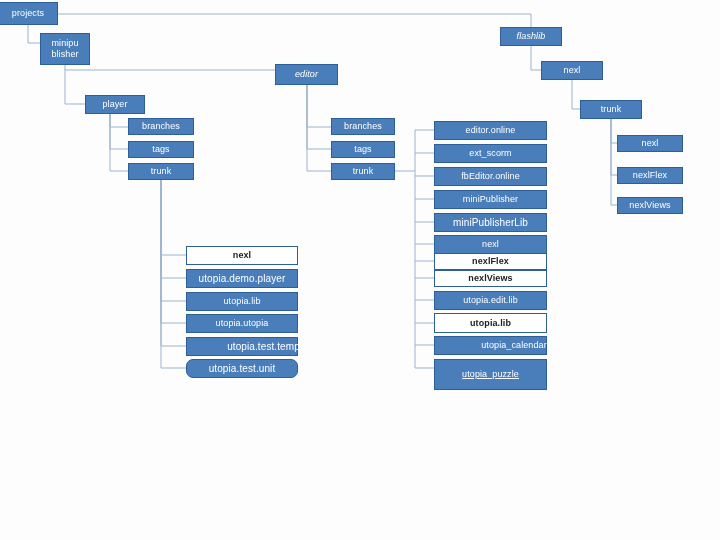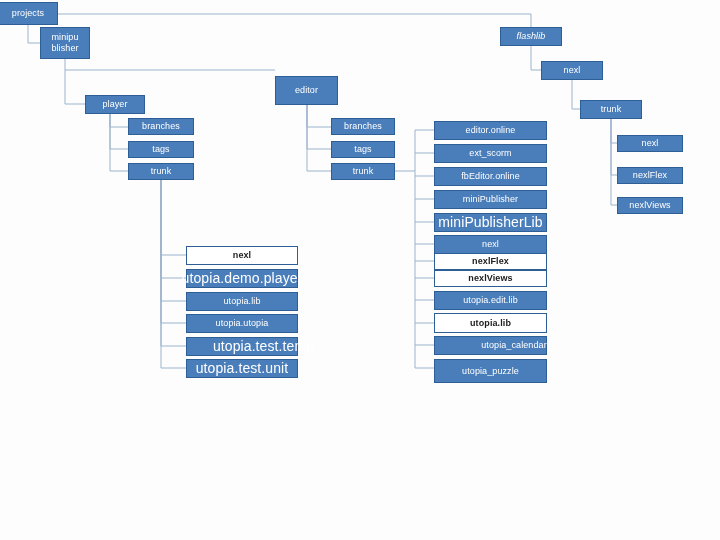--- a/index.html
+++ b/index.html
@@ -43,21 +43,21 @@
     border-radius: 0;
     box-shadow: 0 0 0 0 rgba(0,0,0,0);
   }
   .node.white {
     background: #ffffff;
     color: #202020;
     border: 1px solid #2E5E96;
     font-weight: bold;
   }
   .node.small {
-    font-size: 14px;
+    font-size: 10px;
   }
 </style>
 </head>
 <body>
 
 <div id="canvas">
   <svg id="lines" viewBox="0 0 720 540" width="720" height="540" xmlns="http://www.w3.org/2000/svg">
       <path d="M 28 25 L 28 43 L 40 43" fill="none" stroke="#9DB3CE" stroke-width="1"></path>
       <path d="M 58 14 L 531 14 L 531 27" fill="none" stroke="#9DB3CE" stroke-width="1"></path>
       <path d="M 65 59 L 65 70 L 275 70" fill="none" stroke="#9DB3CE" stroke-width="1"></path>
@@ -88,48 +88,48 @@
       <path d="M 415 244 L 434 244" fill="none" stroke="#9DB3CE" stroke-width="1"></path>
       <path d="M 415 261 L 434 261" fill="none" stroke="#9DB3CE" stroke-width="1"></path>
       <path d="M 415 278 L 434 278" fill="none" stroke="#9DB3CE" stroke-width="1"></path>
       <path d="M 415 300 L 434 300" fill="none" stroke="#9DB3CE" stroke-width="1"></path>
       <path d="M 415 323 L 434 323" fill="none" stroke="#9DB3CE" stroke-width="1"></path>
       <path d="M 415 345 L 434 345" fill="none" stroke="#9DB3CE" stroke-width="1"></path>
       <path d="M 415 368 L 434 368" fill="none" stroke="#9DB3CE" stroke-width="1"></path>
     </svg>
   <div id="nodes">
       <div class="node" style="left: -2px; top: 2px; width: 60px; height: 23px;">projects</div>
-      <div class="node" style="left: 40px; top: 27px; width: 50px; height: 32px;">minipu
+      <div class="node" style="left: 40px; top: 33px; width: 50px; height: 32px;">minipu
 blisher</div>
-      <div class="node" style="left: 275px; top: 76px; width: 63px; height: 29px;">editor</div>
+      <div class="node" style="left: 275px; top: 64px; width: 63px; height: 21px; font-style: italic;">editor</div>
       <div class="node" style="left: 85px; top: 95px; width: 60px; height: 19px;">player</div>
       <div class="node" style="left: 128px; top: 118px; width: 66px; height: 17px;">branches</div>
       <div class="node" style="left: 128px; top: 141px; width: 66px; height: 17px;">tags</div>
       <div class="node" style="left: 128px; top: 163px; width: 66px; height: 17px;">trunk</div>
       <div class="node" style="left: 331px; top: 118px; width: 64px; height: 17px;">branches</div>
       <div class="node" style="left: 331px; top: 141px; width: 64px; height: 17px;">tags</div>
       <div class="node" style="left: 331px; top: 163px; width: 64px; height: 17px;">trunk</div>
       <div class="node" style="left: 500px; top: 27px; width: 62px; height: 19px; font-style: italic;">flashlib</div>
       <div class="node" style="left: 541px; top: 61px; width: 62px; height: 19px;">nexl</div>
       <div class="node" style="left: 580px; top: 100px; width: 62px; height: 19px;">trunk</div>
       <div class="node" style="left: 617px; top: 135px; width: 66px; height: 17px;">nexl</div>
       <div class="node" style="left: 617px; top: 167px; width: 66px; height: 17px;">nexlFlex</div>
       <div class="node" style="left: 617px; top: 197px; width: 66px; height: 17px;">nexlViews</div>
       <div class="node white" style="left: 186px; top: 246px; width: 112px; height: 19px;">nexl</div>
       <div class="node small" style="left: 186px; top: 269px; width: 112px; height: 19px;">utopia.demo.player</div>
       <div class="node" style="left: 186px; top: 292px; width: 112px; height: 19px;">utopia.lib</div>
       <div class="node" style="left: 186px; top: 314px; width: 112px; height: 19px;">utopia.utopia</div>
       <div class="node small" style="left: 186px; top: 337px; width: 112px; height: 19px; padding-left: 43px;">utopia.test.temp</div>
-      <div class="node small" style="left: 186px; top: 359px; width: 112px; height: 19px;">utopia.test.unit</div>
+      <div class="node small" style="left: 186px; top: 359px; width: 112px; height: 19px; border-radius: 7px;">utopia.test.unit</div>
       <div class="node" style="left: 434px; top: 121px; width: 113px; height: 19px; text-align: right;">editor.online</div>
       <div class="node" style="left: 434px; top: 144px; width: 113px; height: 19px;">ext_scorm</div>
       <div class="node" style="left: 434px; top: 167px; width: 113px; height: 19px;">fbEditor.online</div>
       <div class="node" style="left: 434px; top: 190px; width: 113px; height: 19px;">miniPublisher</div>
       <div class="node small" style="left: 434px; top: 213px; width: 113px; height: 19px;">miniPublisherLib</div>
       <div class="node" style="left: 434px; top: 235px; width: 113px; height: 19px;">nexl</div>
       <div class="node white" style="left: 434px; top: 253px; width: 113px; height: 17px;">nexlFlex</div>
       <div class="node white" style="left: 434px; top: 270px; width: 113px; height: 17px;">nexlViews</div>
       <div class="node" style="left: 434px; top: 291px; width: 113px; height: 19px;">utopia.edit.lib</div>
       <div class="node white" style="left: 434px; top: 313px; width: 113px; height: 20px;">utopia.lib</div>
       <div class="node" style="left: 434px; top: 336px; width: 113px; height: 19px; padding-left: 47px;">utopia_calendar</div>
-      <div class="node" style="left: 434px; top: 359px; width: 113px; height: 24px;">utopia_puzzle</div>
+      <div class="node" style="left: 434px; top: 359px; width: 113px; height: 31px; text-decoration: underline;">utopia_puzzle</div>
     </div>
 </div>
 
 </body></html>

